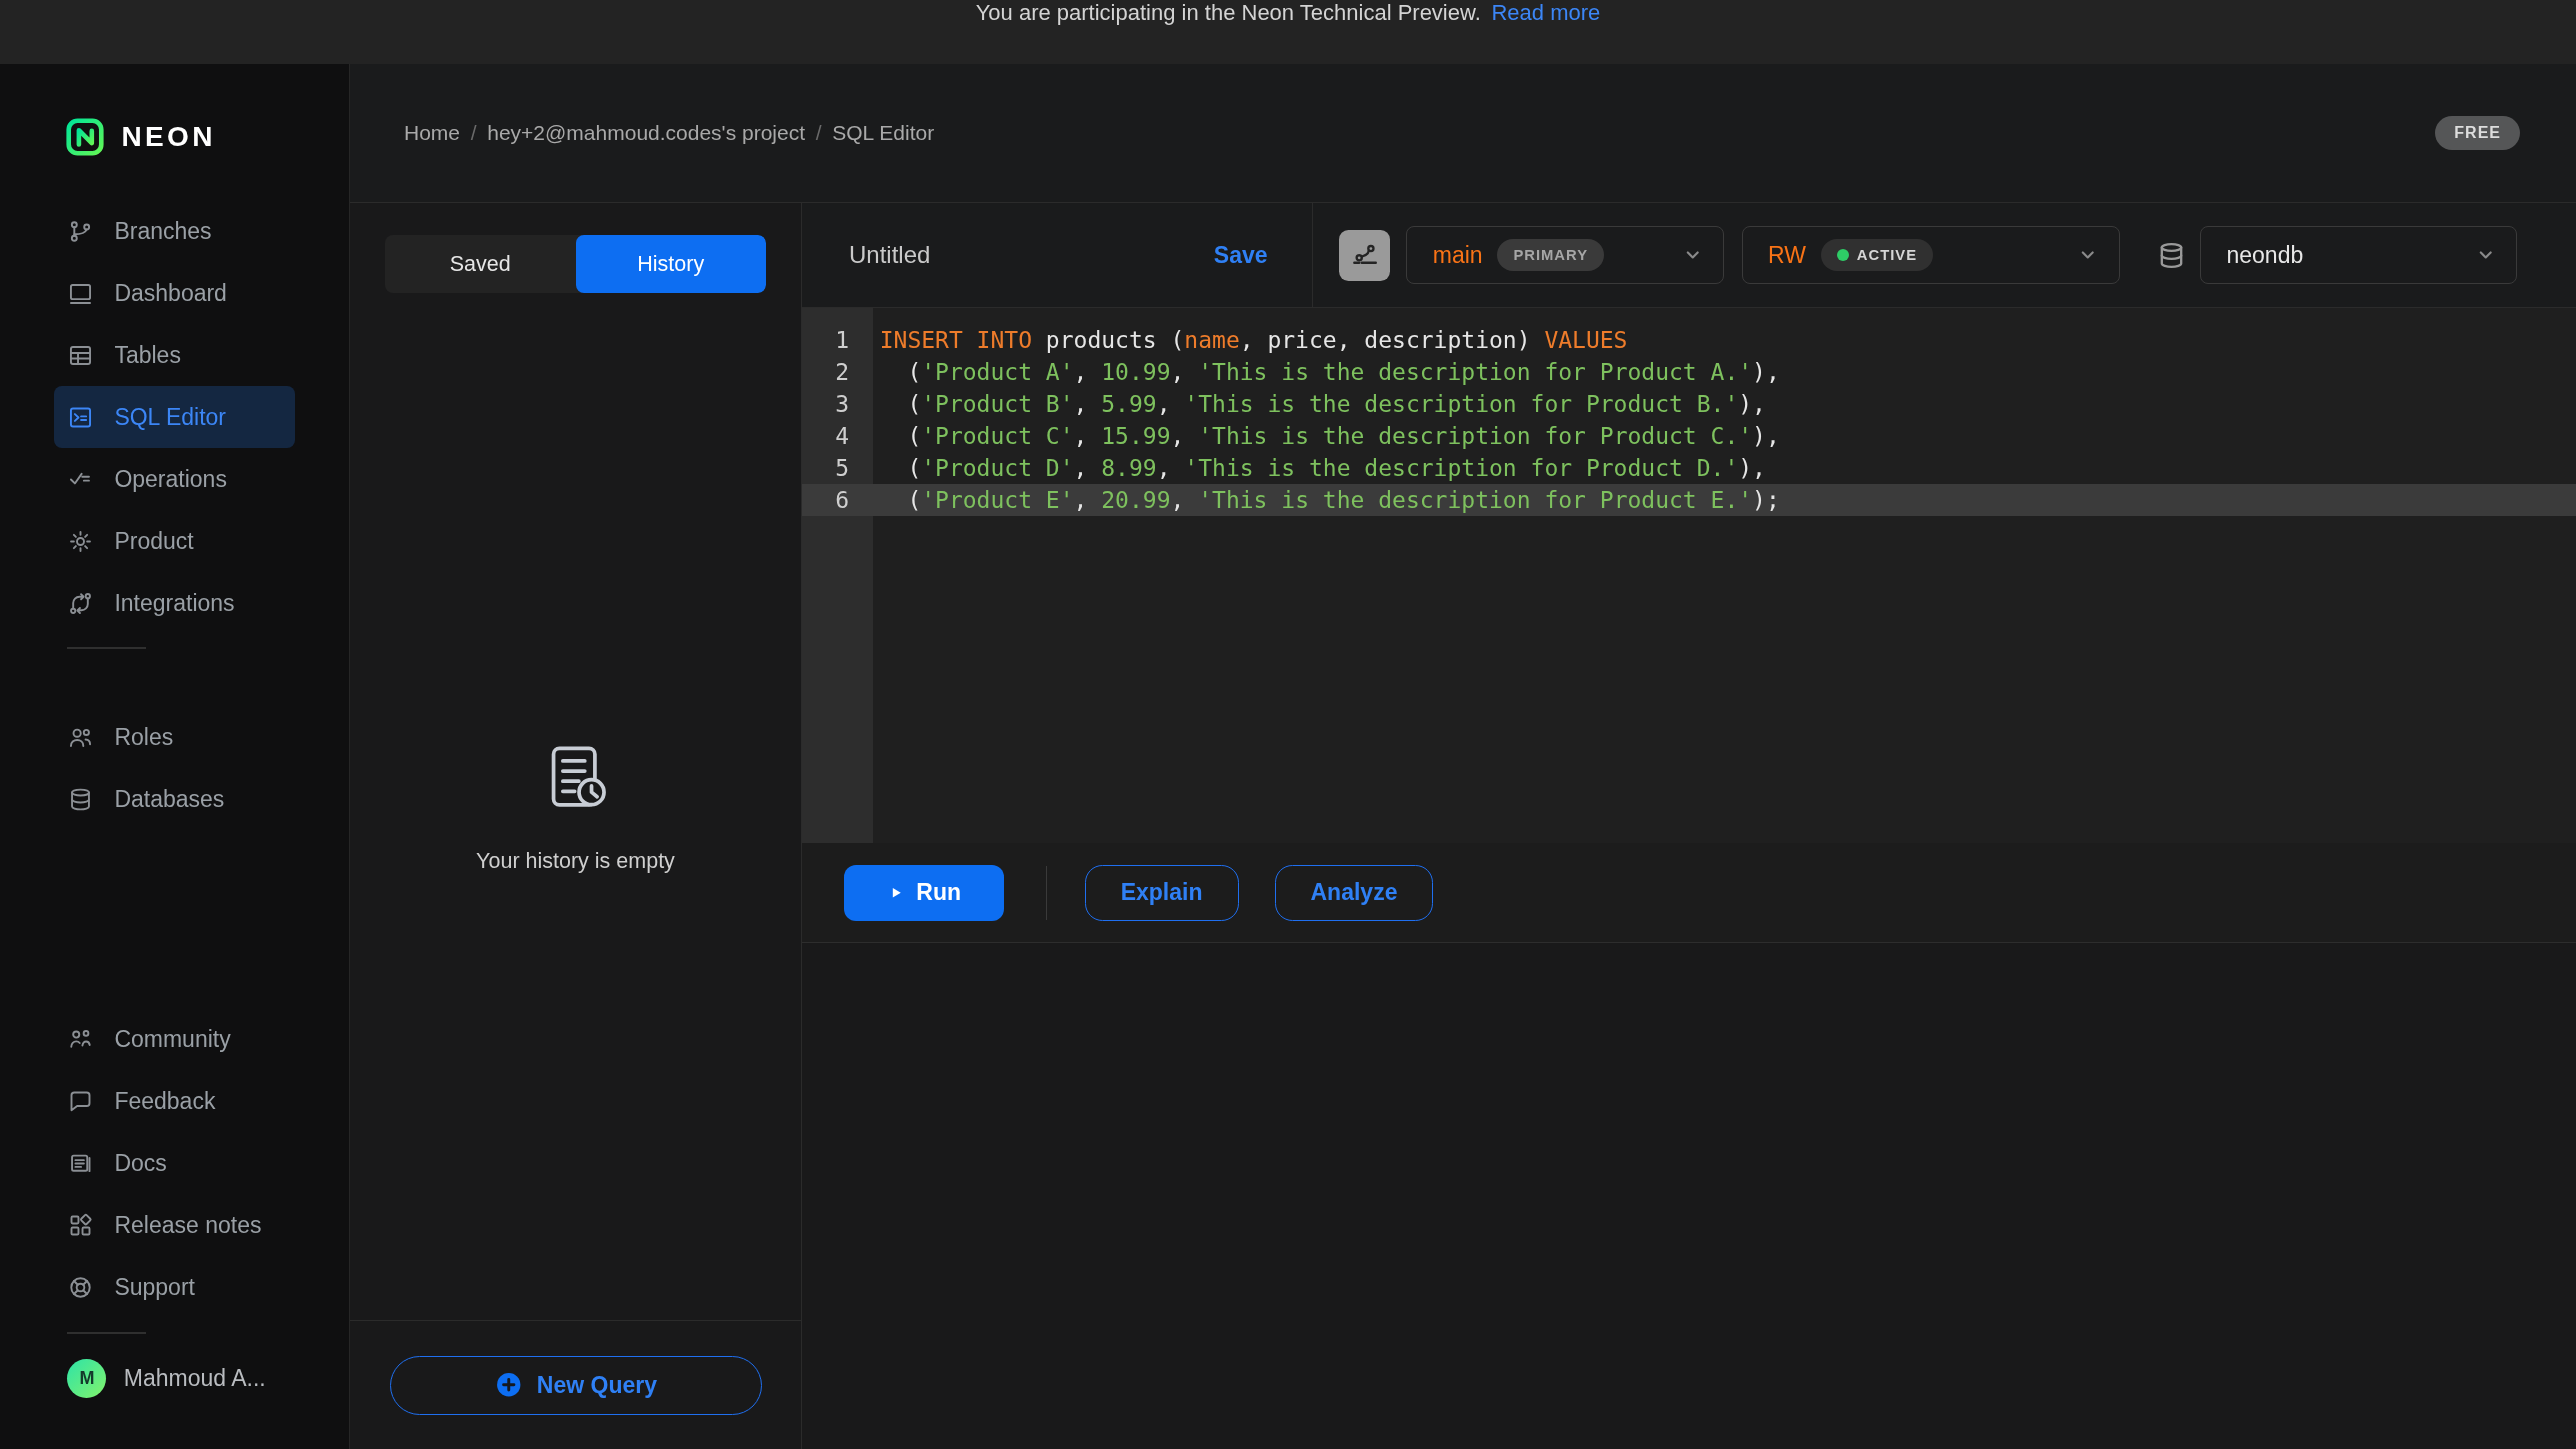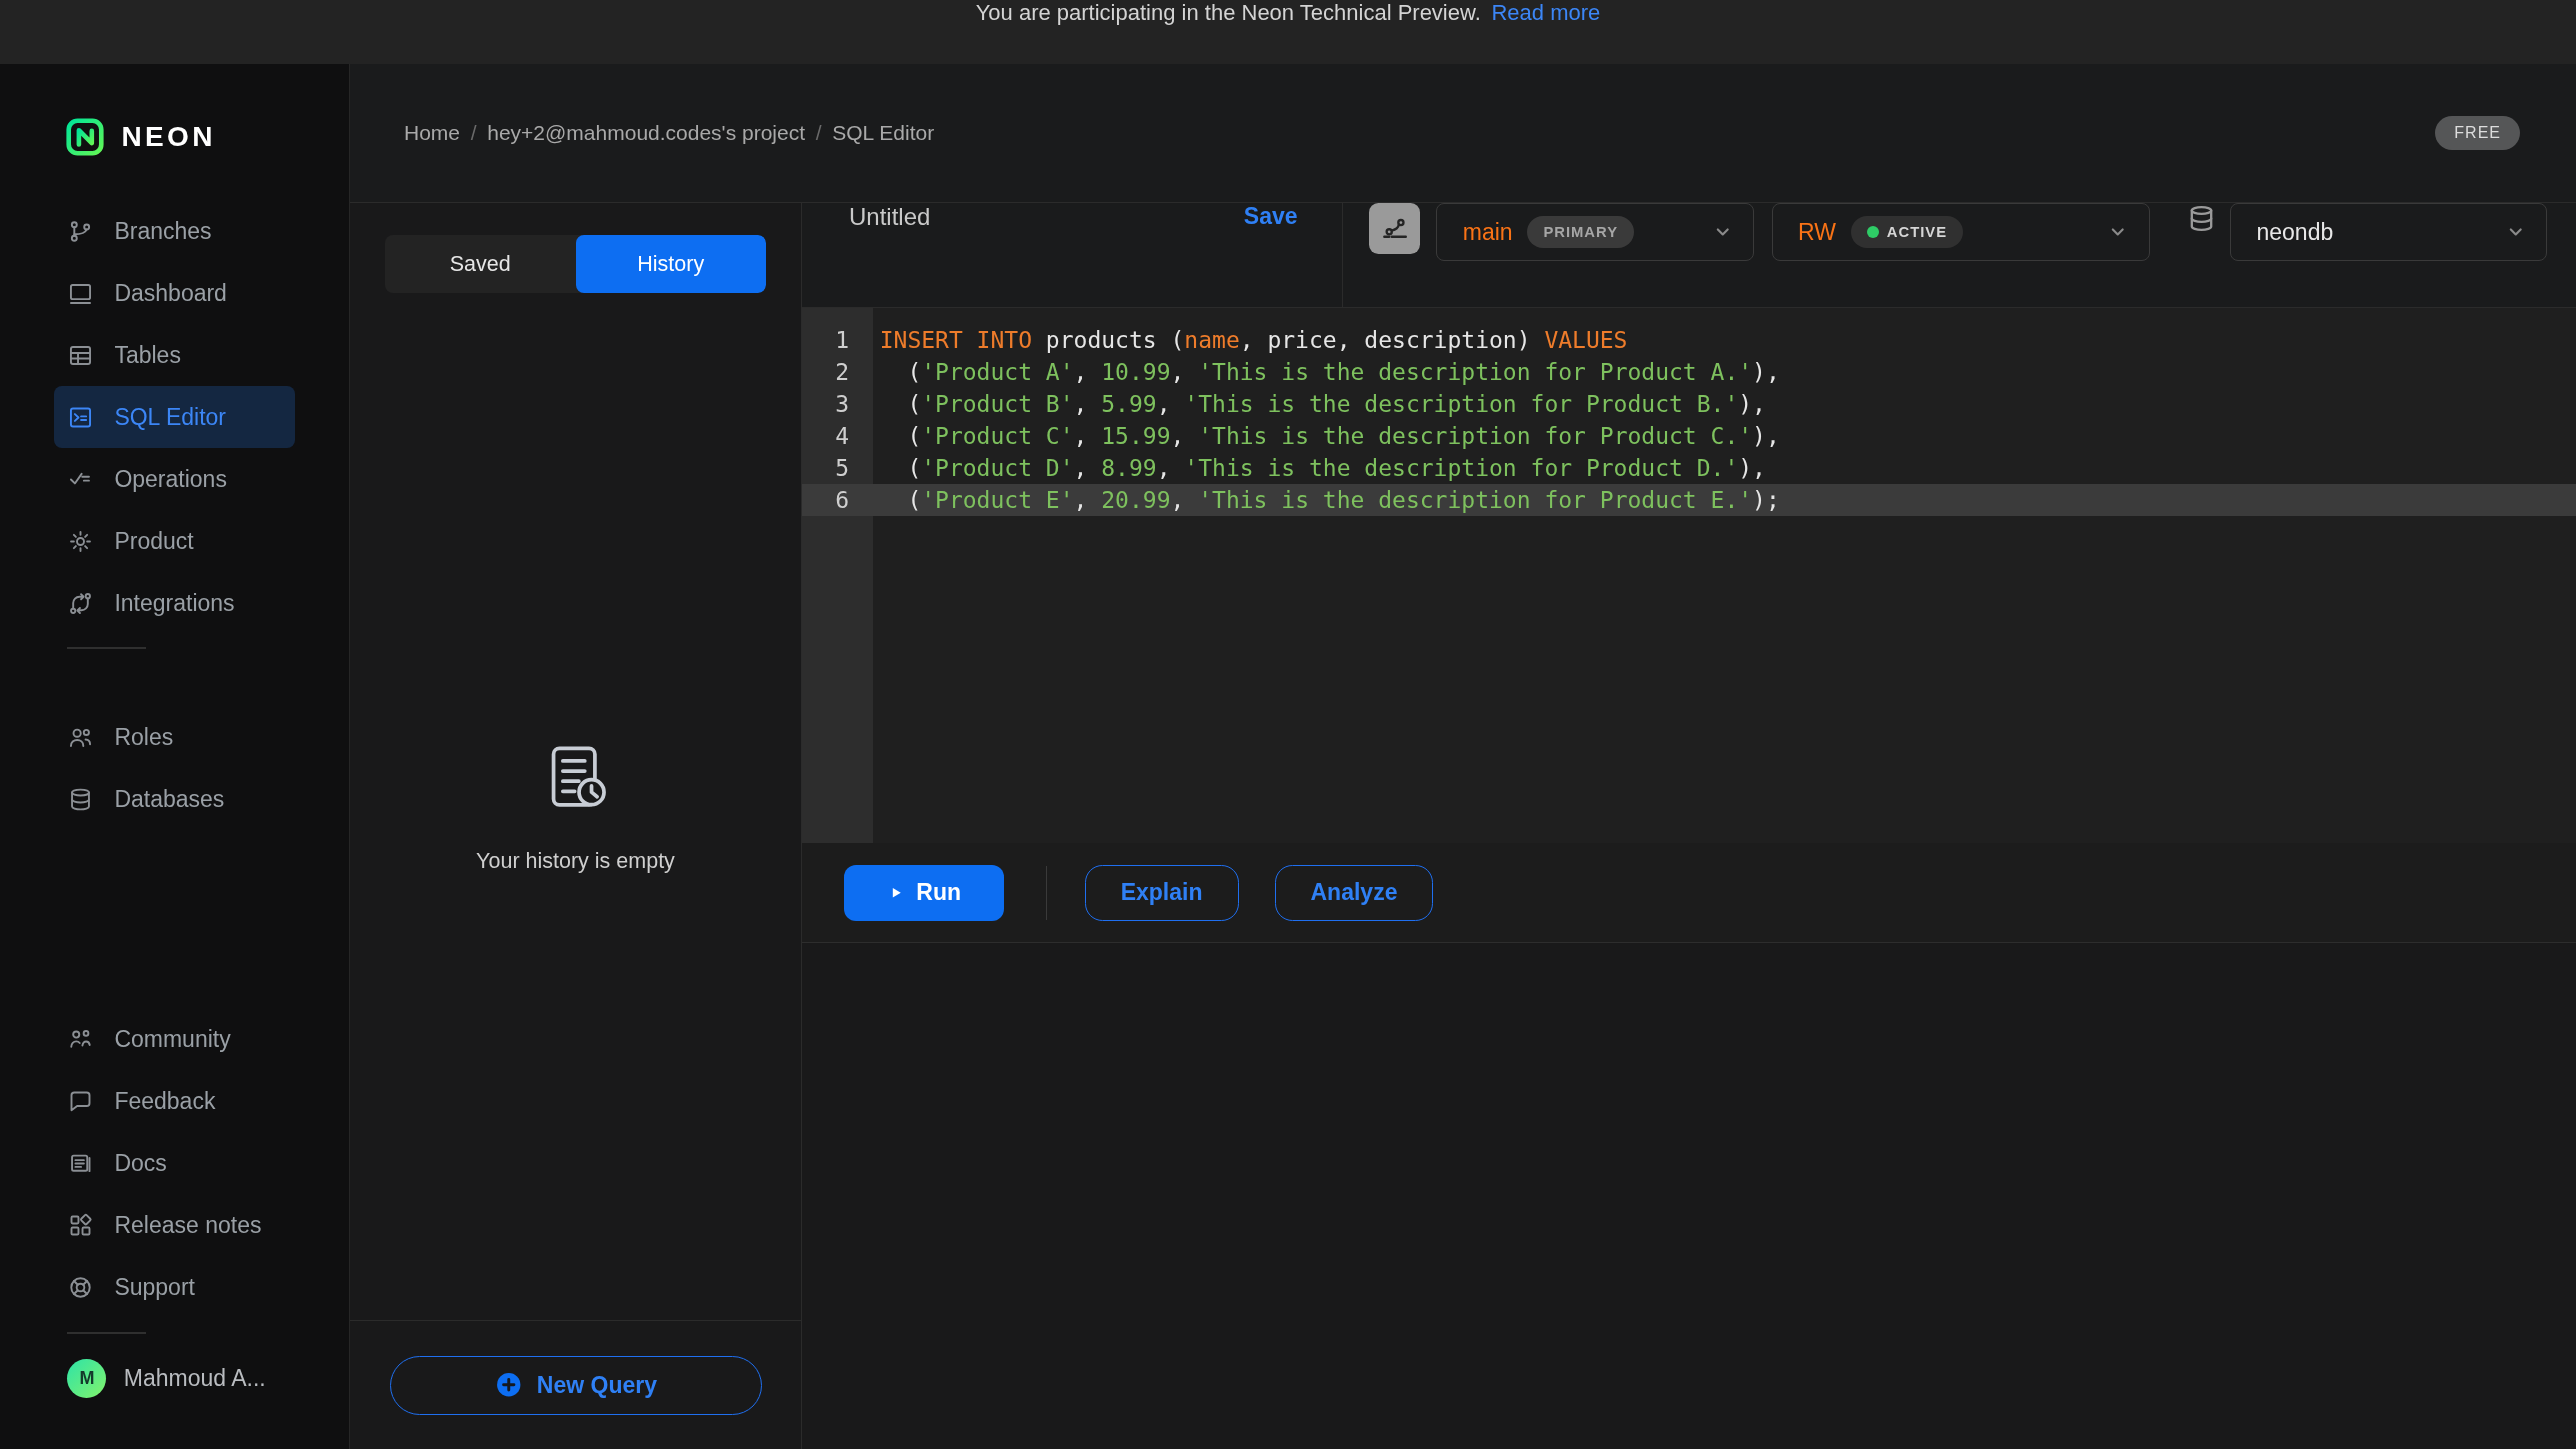--- a/index.html
+++ b/index.html
@@ -29,39 +29,39 @@
   .nav-footer-wrap{margin-top:auto;padding-bottom:40px}
   .user-row{height:62px;margin:0 54px;padding-left:13.4px;display:flex;align-items:center;gap:17.4px;color:#b9bcc0;font-size:23px;cursor:pointer}
   .avatar{width:39px;height:39px;border-radius:50%;background:linear-gradient(135deg,#2de3a8,#83f36b);display:flex;align-items:center;justify-content:center;color:#143a2b;font-size:18px;font-weight:bold}
 
   
   .main{flex:1;display:flex;flex-direction:column;min-width:0}
   .pg-header{height:139px;background:var(--header-bg);border-bottom:0.7px solid var(--border);display:flex;align-items:center;justify-content:space-between;padding:0 56px 0 54px}
   .breadcrumb{font-size:21px;color:var(--txt);display:flex;align-items:flex-end}
   .breadcrumb .seg{cursor:pointer}
   .breadcrumb .sep{color:#6a6a6a;padding:0 10.7px}
-  .plan-badge{background:#555657;color:#dddddd;font-size:16px;font-weight:normal;letter-spacing:1px;padding:8px 19px;border-radius:670px}
+  .plan-badge{background:#555657;color:#dddddd;font-size:16px;font-weight:bold;letter-spacing:1px;padding:8px 19px;border-radius:670px}
 
   .body{flex:1;display:flex;min-height:0}
 
   
   .history{width:452px;flex:none;background:var(--panel-bg);border-right:0.7px solid var(--border);display:flex;flex-direction:column}
   .tabs{margin:32px 35px 0;height:58px;background:#232323;border-radius:8px;display:flex;overflow:hidden}
   .tab{flex:1;border:none;background:transparent;color:#e6e6e6;font-size:21.5px;font-family:inherit;border-radius:8px;cursor:pointer}
   .tab.active{background:var(--accent);color:#fff}
   .empty{flex:1;display:flex;flex-direction:column;align-items:center;justify-content:center;gap:29.5px}
   .empty svg{width:81px;height:81px}
   .empty-text{color:#cfcfcf;font-size:21.5px}
   .history-footer{height:129px;border-top:0.7px solid var(--border);display:flex;align-items:center;justify-content:center}
   .new-query-btn{width:372px;height:59px;border:1.3px solid #1f6ff0;border-radius:670px;background:transparent;color:#2f80f5;font-size:23px;font-weight:bold;font-family:inherit;display:flex;align-items:center;justify-content:center;gap:13.4px;cursor:pointer}
   .new-query-btn svg{width:29.5px;height:29.5px;color:var(--accent)}
 
   
   .editor{flex:1;display:flex;flex-direction:column;min-width:0;background:var(--code-bg)}
-  .editor-header{height:105px;background:var(--header-bg);border-bottom:0.7px solid var(--border);display:flex;padding:0 29px 0 47px}
+  .editor-header{height:105px;background:var(--header-bg);border-bottom:0.7px solid var(--border);display:flex;align-items:center;padding:0 59px 0 47px}
   .q-title{font-size:24px;color:#c9c9c9}
   .save-link{margin-left:auto;margin-right:44px;color:#2f80f5;font-size:23px;font-weight:bold;cursor:pointer}
   .vdivider{width:0.7px;height:105px;background:var(--border)}
   .ctl-iconbox{width:51px;height:51px;border-radius:9.4px;background:#9a9a9a;color:#242424;display:flex;align-items:center;justify-content:center;margin:0 16px 0 27px;cursor:pointer;flex:none}
   .ctl-iconbox svg{width:29.5px;height:29.5px}
   .dd{height:58px;border:1.3px solid #3a3a3a;border-radius:8px;display:flex;align-items:center;padding:0 20px 0 25.5px;gap:14.8px;cursor:pointer;flex:none}
   .dd .dd-val{color:#f97316;font-size:23px;font-weight:normal}
   .dd .chev{margin-left:auto;width:21.5px;height:21.5px;color:#8a8a8a;flex:none}
   .dd-main{width:318px}
   .dd-rw{width:378px;margin-left:17.4px}

